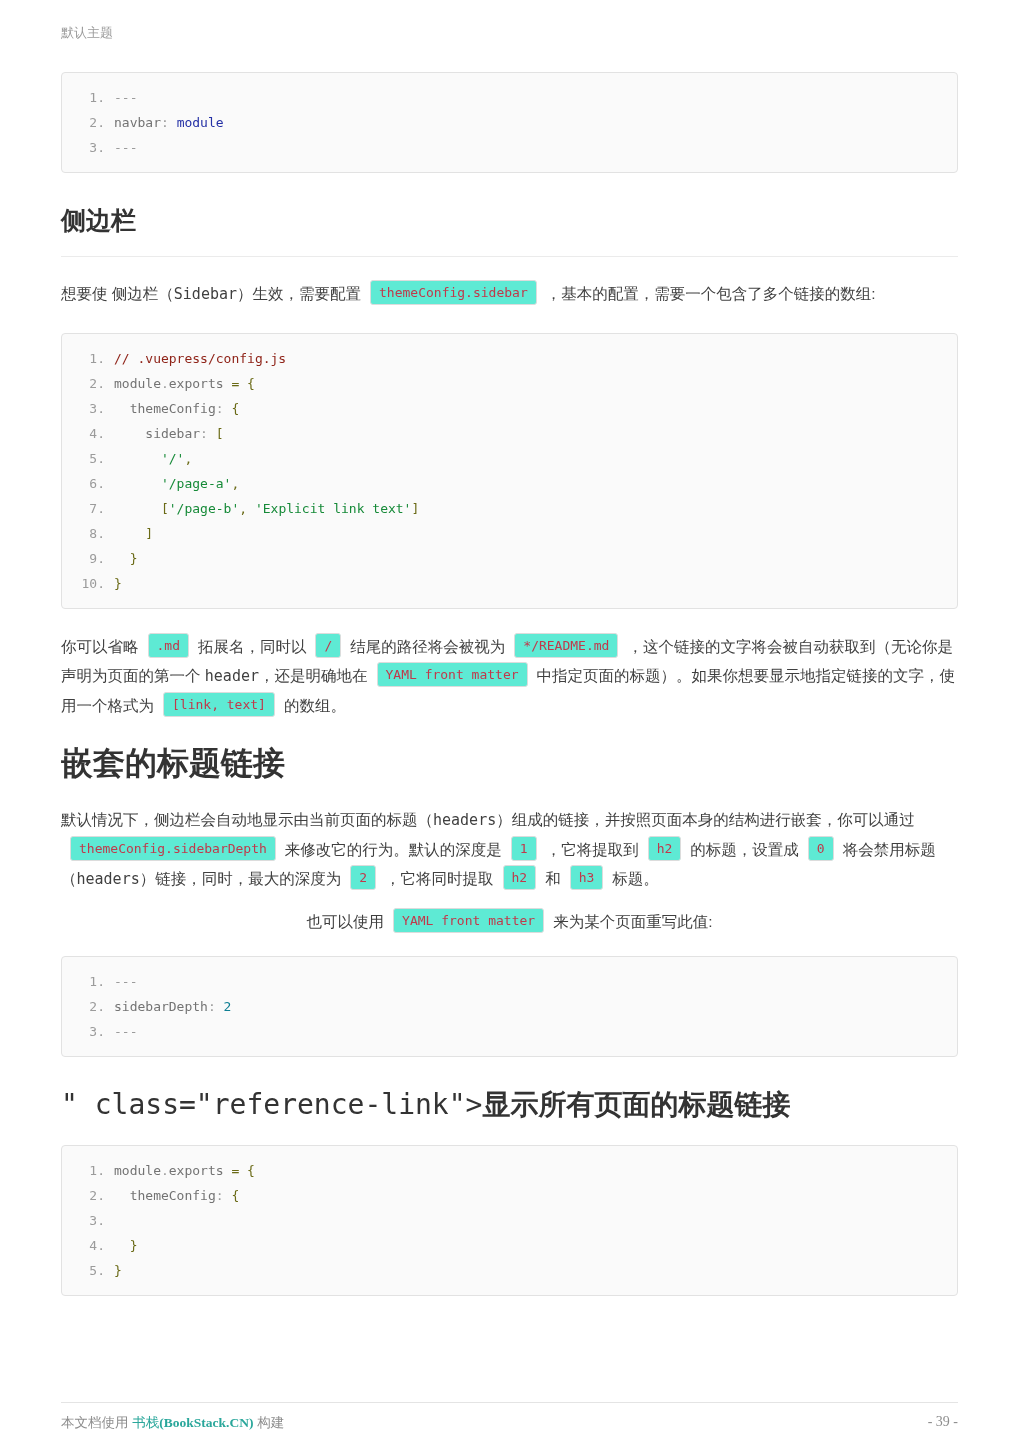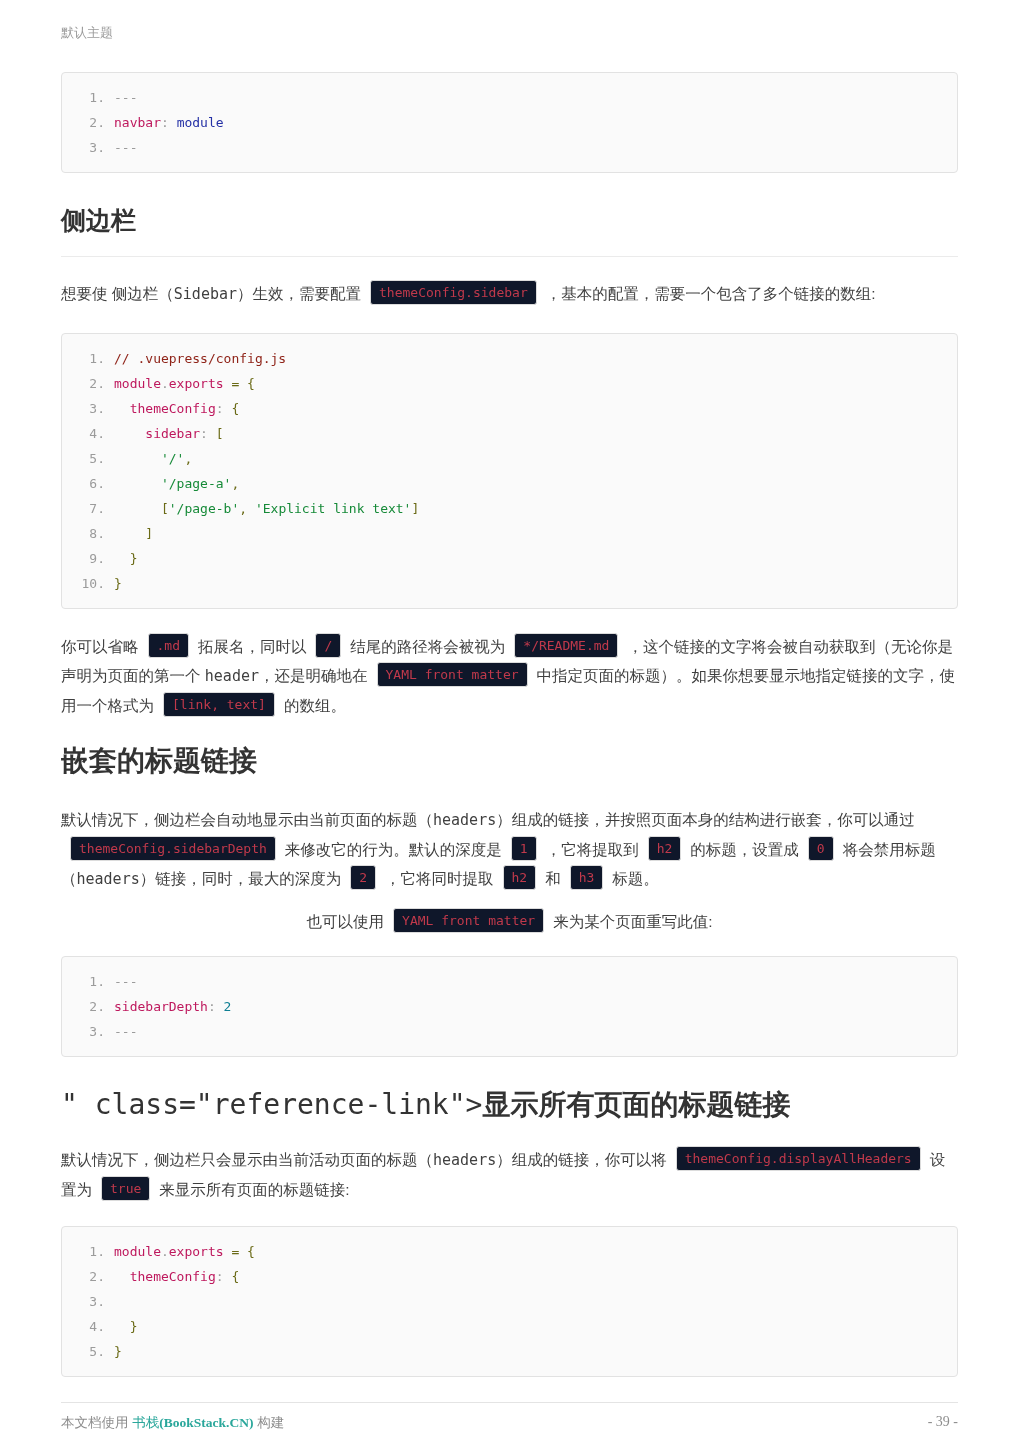--- a/index.html
+++ b/index.html
@@ -35,44 +35,43 @@
     white-space: pre;
   }
   .ln {
     width: 52px;
     text-align: right;
     padding-right: 9px;
     color: #9b9b9b;
     flex: 0 0 auto;
   }
   .code-text { white-space: pre; }
-  .tok-pln { color: #be185d; }
+  .tok-pln { color: #737373; }
   .tok-com { color: #8f2318; }
   .tok-str { color: #168a38; }
   .tok-kwd { color: #2430a5; }
   .tok-lit { color: #0e7f93; }
   .tok-pun { color: #9b9b9b; }
   .tok-opr { color: #6a6a16; }
   
   h1.sec {
     margin-top: 27px;
     font-size: 25px;
     line-height: 41px;
     font-weight: 700;
     color: #333333;
     padding-bottom: 15px;
     border-bottom: 1px solid #ebebeb;
   }
   h2.sec {
     margin-top: 28px;
-    font-size: 28px;
+    font-size: 32px;
     line-height: 30px;
     font-weight: 700;
     color: #333333;
-    font-family: Liberation Mono, monospace;
   }
   h2.sec-ref {
     margin-top: 30px;
     font-size: 28px;
     line-height: 36px;
     font-weight: 400;
     color: #333333;
   }
   h2.sec-ref .mono { font-size: 28px; font-weight: 400; }
   h2.sec-ref .txt { font-weight: 700; }
@@ -94,21 +93,21 @@
   .mono {
     font-family: "DejaVu Sans Mono", "Liberation Mono", monospace;
     font-size: 15px;
   }
   .chip {
     display: inline-block;
     font-family: "DejaVu Sans Mono", "Liberation Mono", monospace;
     font-size: 13px;
     line-height: 17px;
     color: #c0394b;
-    background: #0f172a;
+    background: #5eead4;
     border: 1px solid #dcdcdc;
     border-radius: 3px;
     padding: 3px 8px;
     margin: 0 9px;
     vertical-align: 2px;
     white-space: nowrap;
   }
   
   .footer {
     margin-top: auto;
@@ -173,21 +172,20 @@
   <p class="para mt-p4"><span class="txt">也可以使用</span><span class="chip">YAML front matter</span><span class="txt">来为某个页面重写此值:</span></p>
 
   <div class="codeblock mt-cb3">
       <div class="code-line"><span class="ln">1.</span><span class="code-text"><span class="tok-pun">---</span></span></div>
       <div class="code-line"><span class="ln">2.</span><span class="code-text"><span class="tok-pln">sidebarDepth</span><span class="tok-pun">: </span><span class="tok-lit">2</span></span></div>
       <div class="code-line"><span class="ln">3.</span><span class="code-text"><span class="tok-pun">---</span></span></div>
     </div>
 
   <h2 class="sec-ref"><span class="mono">" class="reference-link"&gt;</span><span class="txt">显示所有页面的标题链接</span></h2>
 
-  <p class="para mt-p5"><span class="txt">默认情况下，侧边栏只会显示由当前活动页面的标题（</span><span class="mono">headers</span><span class="txt">）组成的链接，你可以将</span><span class="chip">themeConfig.displayAllHeaders</span><span class="txt">设置为</span><span class="chip">true</span><span class="txt">来显示所有页面的标题链接:</span></p>
 
   <div class="codeblock mt-cb4">
       <div class="code-line"><span class="ln">1.</span><span class="code-text"><span class="tok-pln">module</span><span class="tok-pun">.</span><span class="tok-pln">exports </span><span class="tok-opr">= {</span></span></div>
       <div class="code-line"><span class="ln">2.</span><span class="code-text"><span class="tok-pln">  themeConfig</span><span class="tok-pun">: </span><span class="tok-opr">{</span></span></div>
       <div class="code-line"><span class="ln">3.</span></div>
       <div class="code-line"><span class="ln">4.</span><span class="code-text"><span class="tok-opr">  }</span></span></div>
       <div class="code-line"><span class="ln">5.</span><span class="code-text"><span class="tok-opr">}</span></span></div>
     </div>
 
   <div class="footer">

